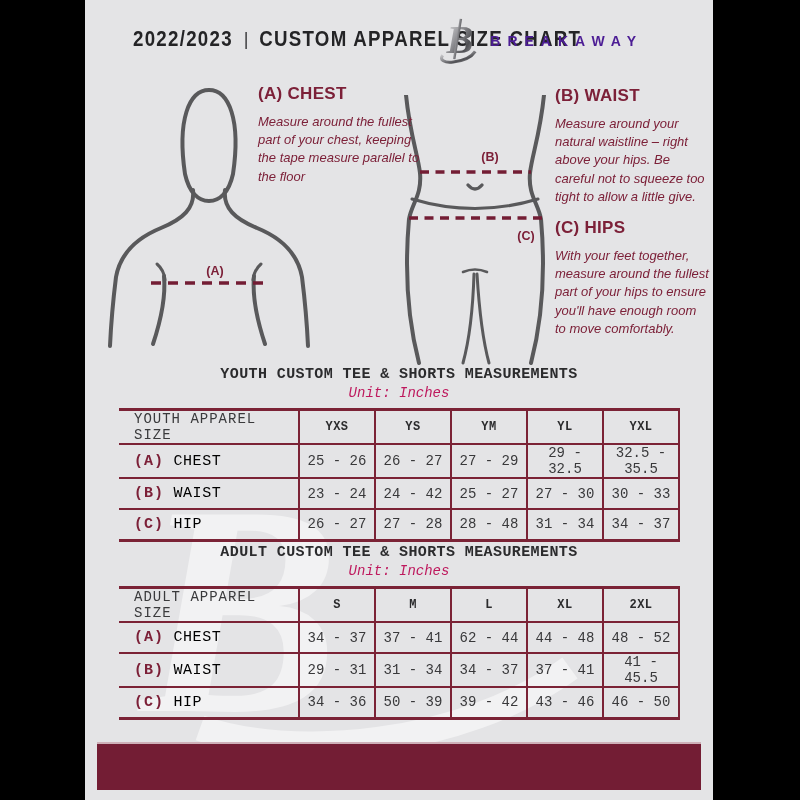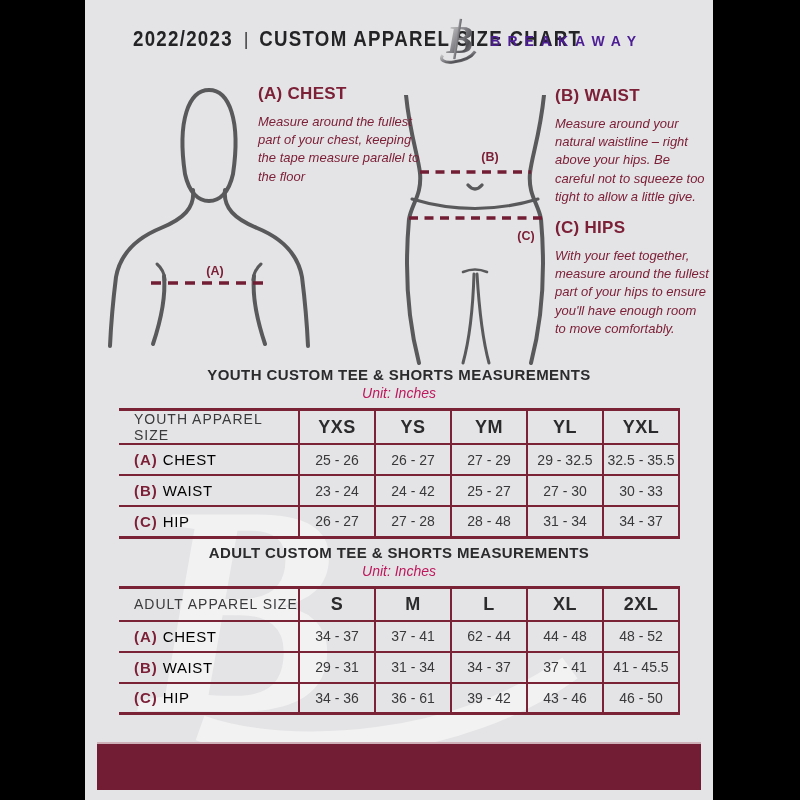--- a/index.html
+++ b/index.html
@@ -31,33 +31,33 @@
   .instr p{font-size:13px;font-style:italic;line-height:1.4;font-weight:500;}
   .instr.chest{left:173px;top:84px;width:168px;}
   .instr.waist{left:470px;top:86px;width:152px;}
   .instr.hips{left:470px;top:218px;width:154px;}
 
   .diag{position:absolute;z-index:0;}
   .diag.torso{left:22px;top:78px;}
   .diag.lower{left:305px;top:95px;}
 
   
-  .section{position:absolute;left:34px;width:560px;z-index:1;}
+  .section{position:absolute;left:34px;width:560px;z-index:1;font-family:Liberation Mono, monospace;}
   .sec-title{text-align:center;font-size:15px;font-weight:bold;letter-spacing:.4px;color:var(--dark);}
   .sec-unit{text-align:center;font-size:14px;font-style:italic;color:#be185d;margin-top:2px;}
   table.sz{border-collapse:collapse;width:560px;table-layout:fixed;margin-top:7px;}
   table.sz col.c0{width:180px;} table.sz col.cv{width:76px;}
   table.sz td{vertical-align:middle;}
   tr.hrow td{height:33px;border-top:3px solid var(--line);border-bottom:2px solid var(--line);}
   tr.drow td{height:31px;border-bottom:2px solid var(--line);}
   tr.drow.last td{border-bottom:3px solid var(--line);}
   td.lab{ text-align:left;padding-left:15px;font-size:14px;letter-spacing:1px;color:#3a3a3c;}
   td.v{border-left:2px solid var(--line);text-align:center;}
   td.v:last-child{border-right:2px solid var(--line);}
-  tr.hrow td.v{font-size:18px;font-weight:bold;color:var(--dark);letter-spacing:.5px;}
+  tr.hrow td.v{font-size:12px;font-weight:bold;color:var(--dark);letter-spacing:.5px;}
   tr.drow td.v{font-size:14px;color:var(--cell);font-weight:500;}
   td.lab .pfx{font-weight:bold;color:var(--accent-text);font-size:15px;}
   td.lab .nm{color:#000000;font-size:15px;letter-spacing:.6px;}
   .sec-youth{top:366px;} .sec-adult{top:544px;}
 
   
   .footer-bar{position:absolute;left:12px;top:742px;width:604px;height:48px;background:var(--accent);
     border-top:2px solid rgba(255,255,255,.65);z-index:2;}
 
   
@@ -226,21 +226,21 @@
         <td class="lab"><span class="pfx">(B)</span> <span class="nm">WAIST</span></td>
         <td class="v">29 - 31</td>
         <td class="v">31 - 34</td>
         <td class="v">34 - 37</td>
         <td class="v">37 - 41</td>
         <td class="v">41 - 45.5</td>
       </tr>
       <tr class="drow last">
         <td class="lab"><span class="pfx">(C)</span> <span class="nm">HIP</span></td>
         <td class="v">34 - 36</td>
-        <td class="v">36 - 61</td>
+        <td class="v">50 - 39</td>
         <td class="v">39 - 42</td>
         <td class="v">43 - 46</td>
         <td class="v">46 - 50</td>
       </tr>
     </tbody>
       </table>
   </div>
 
   <div class="footer-bar"></div>
 </div>

